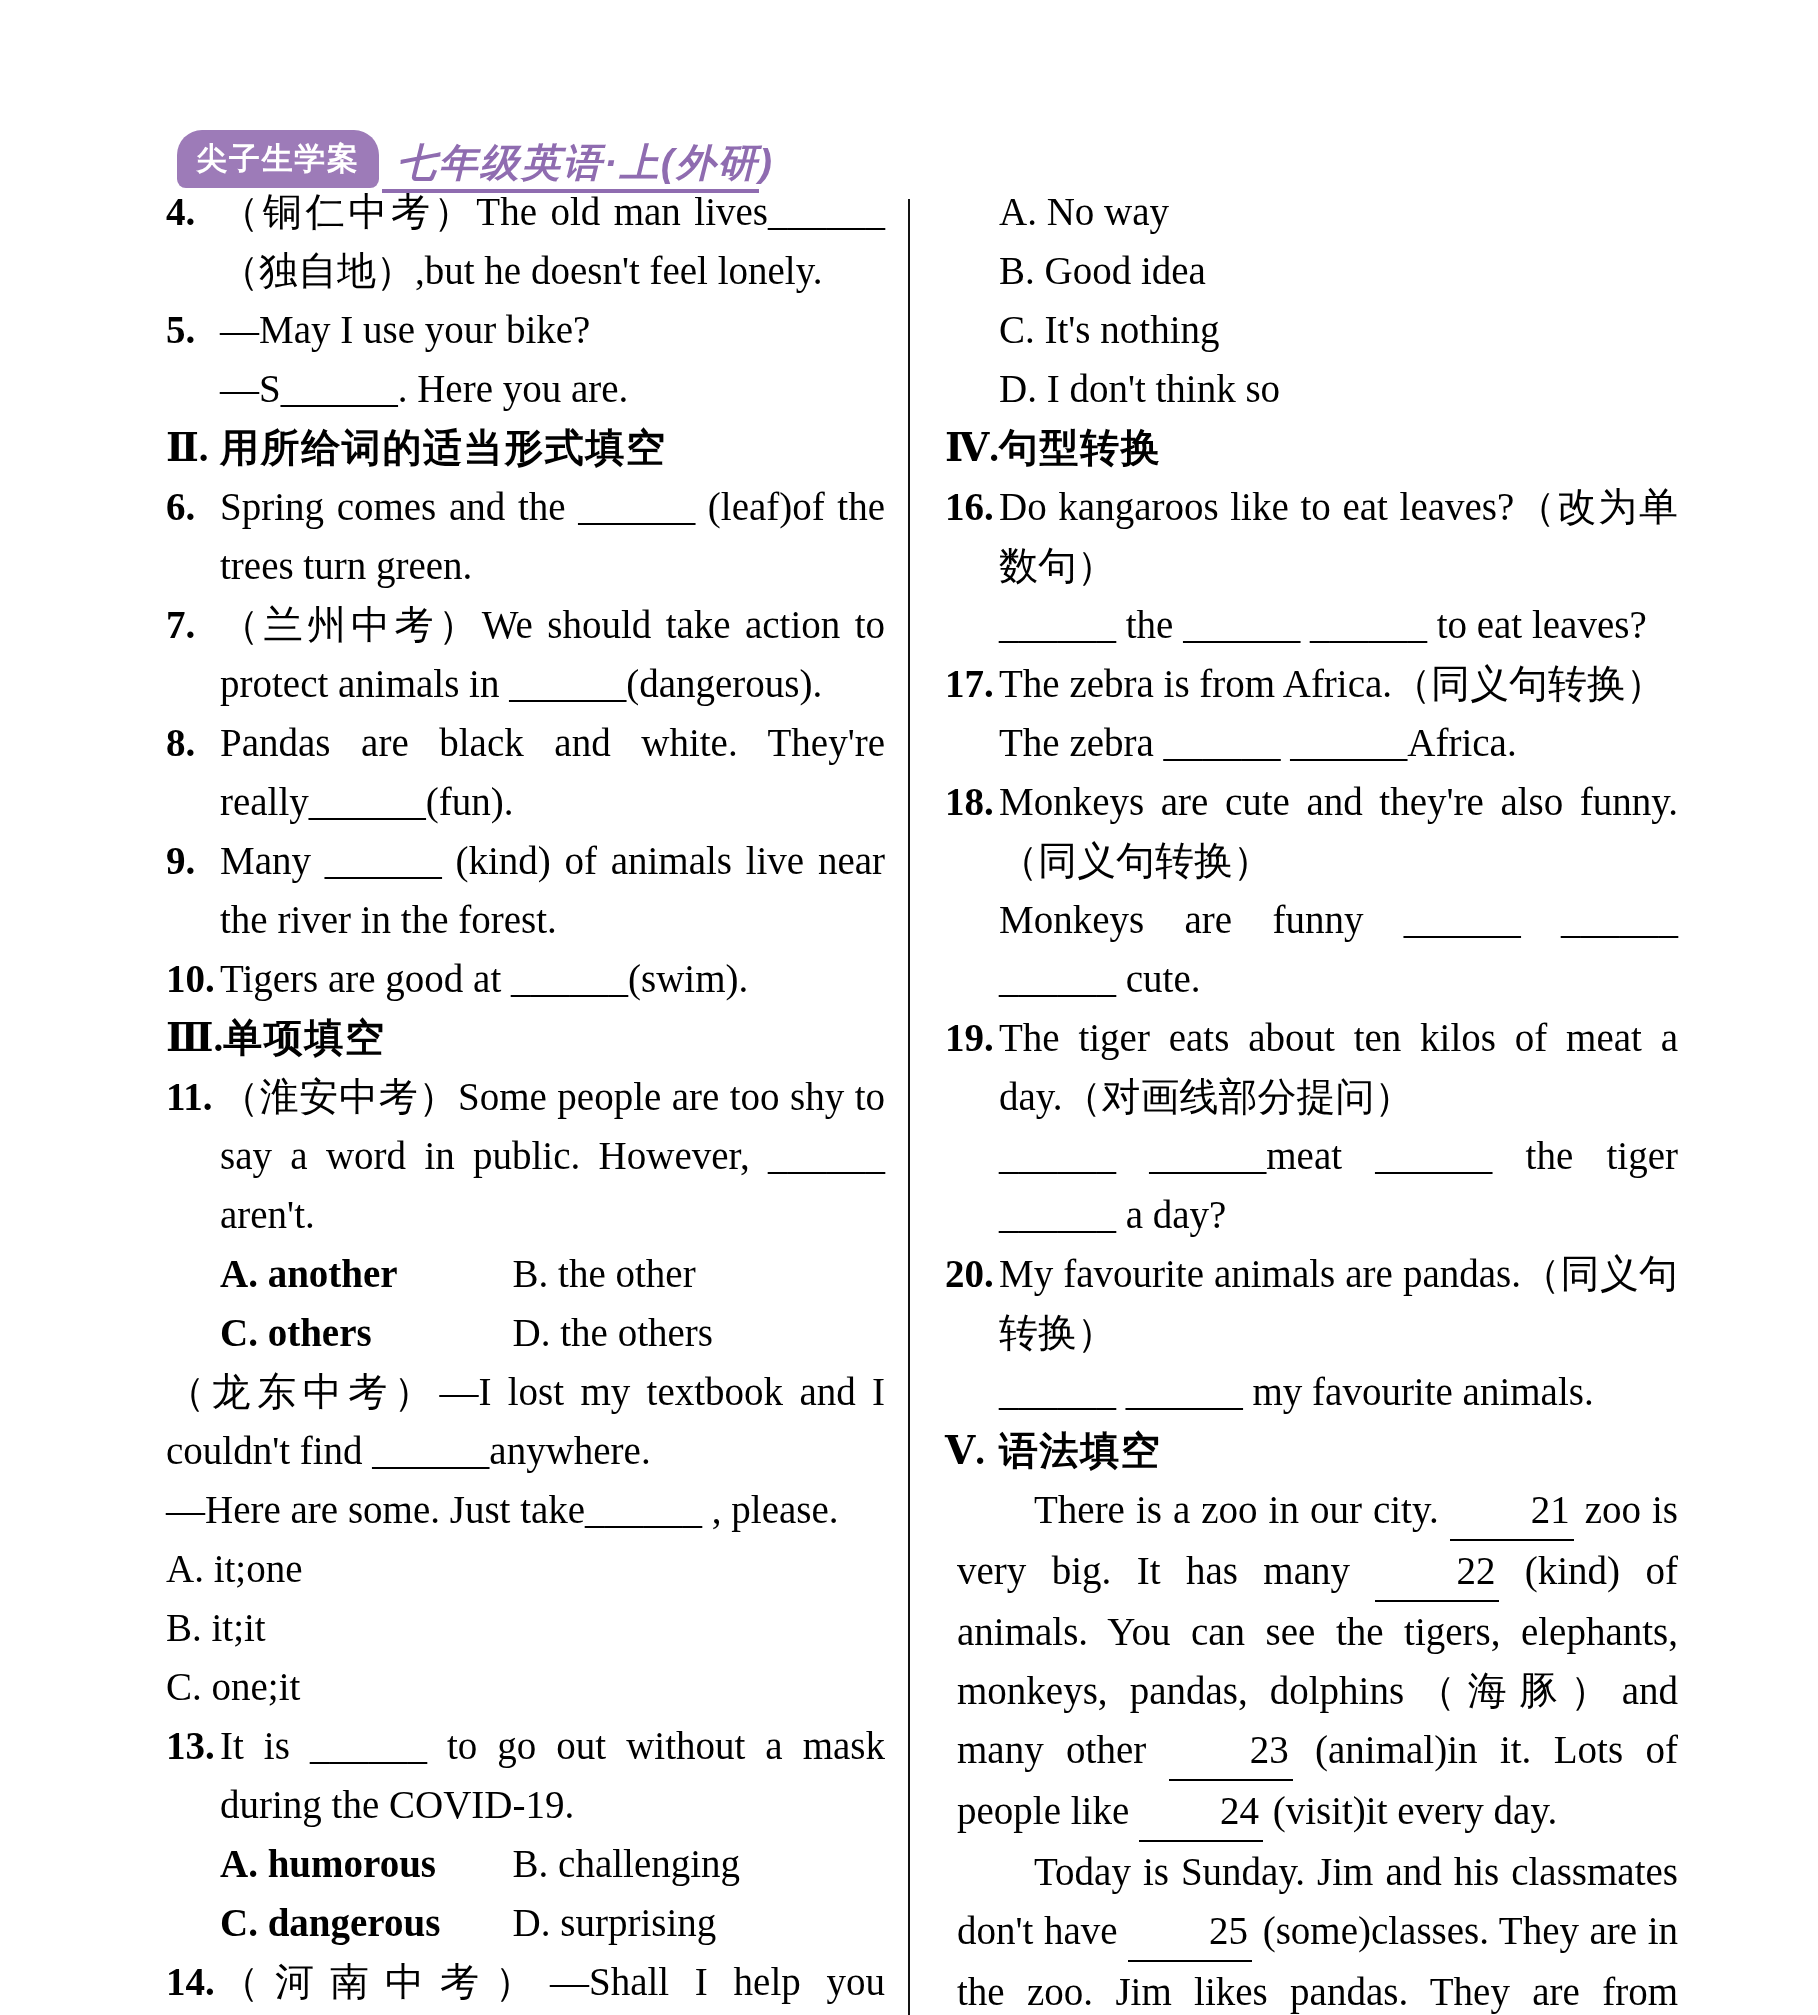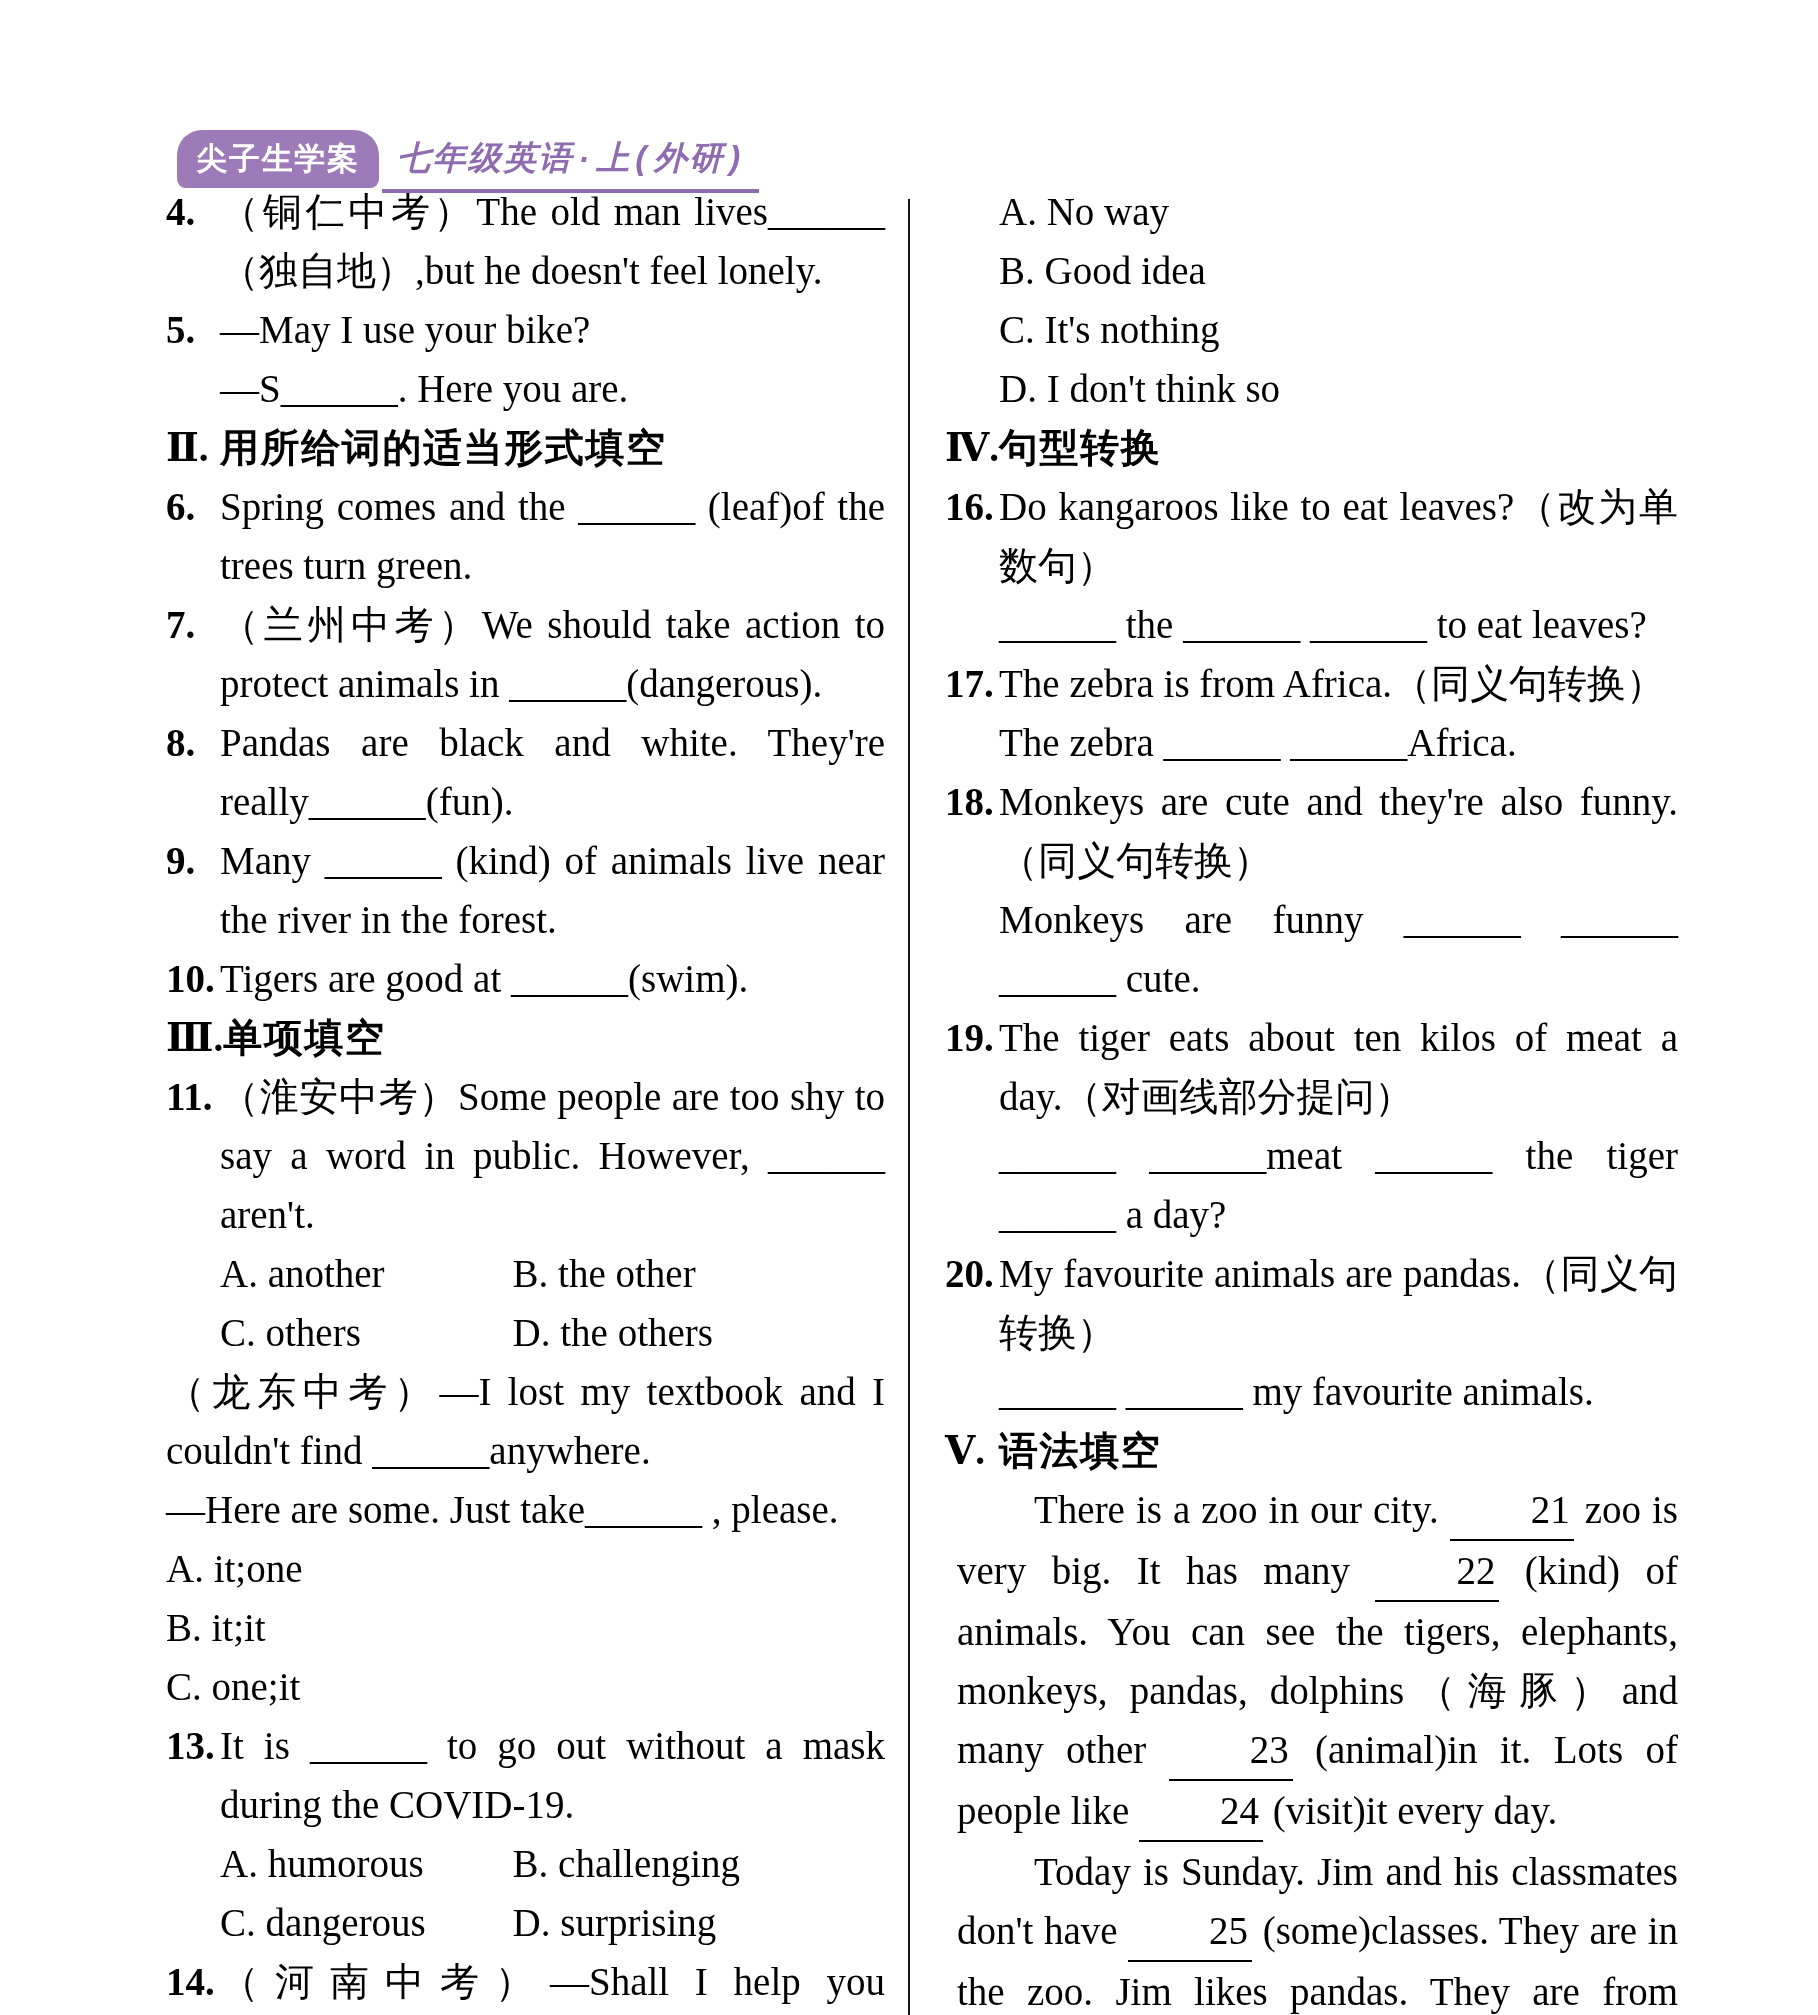--- a/index.html
+++ b/index.html
@@ -14,23 +14,23 @@
   
   .badge{
     position:absolute;left:177px;top:130px;width:202px;height:58px;
     border-radius:25px 25px 8.9px 8.9px;
     display:flex;align-items:center;justify-content:center;
     color:#ffffff;font-weight:bold;font-size:31px;letter-spacing:1.6px;
     font-family:"Liberation Sans","DejaVu Sans",sans-serif;
   }
   .subtitle{
     position:absolute;left:397px;top:136px;
-    font-size:33px;font-weight:bold;font-style:italic;
+    font-size:39px;font-weight:bold;font-style:italic;
     letter-spacing:2.4px;white-space:nowrap;
-    font-family:Liberation Mono, monospace;
+    font-family:Liberation Sans, sans-serif;
   }
   .subtitle-rule{
     position:absolute;left:382px;top:189px;width:377px;height:4.4px;
   }
   
   .divider{
     position:absolute;left:908px;top:199px;width:2px;height:2071px;
     background:#141414;
   }
   
@@ -45,21 +45,21 @@
     flex:0 0 54px;font-weight:bold;
   }
   .body{flex:1 1 auto;min-width:0;}
   .text{text-align:justify;}
   .heading{font-weight:bold;}
   .heading .htitle{
     font-family:"Liberation Sans","DejaVu Sans",sans-serif;
     letter-spacing:1.6px;
   }
   .optrow{display:flex;}
-  .optrow .opt:first-child{flex:0 0 44%;}
+  .optrow .opt:first-child{flex:0 0 44%;font-weight:bold;}
   .optrow .opt:last-child{flex:1 1 auto;}
   .para .text{text-indent:77px;margin-left:12px;}
   
   .nblank{
     display:inline-block;min-width:99px;padding:0 4px;
     text-align:center;border-bottom:2.8px solid #000;
   }
   
   .uphrase{
     text-decoration-thickness:2.8px;

